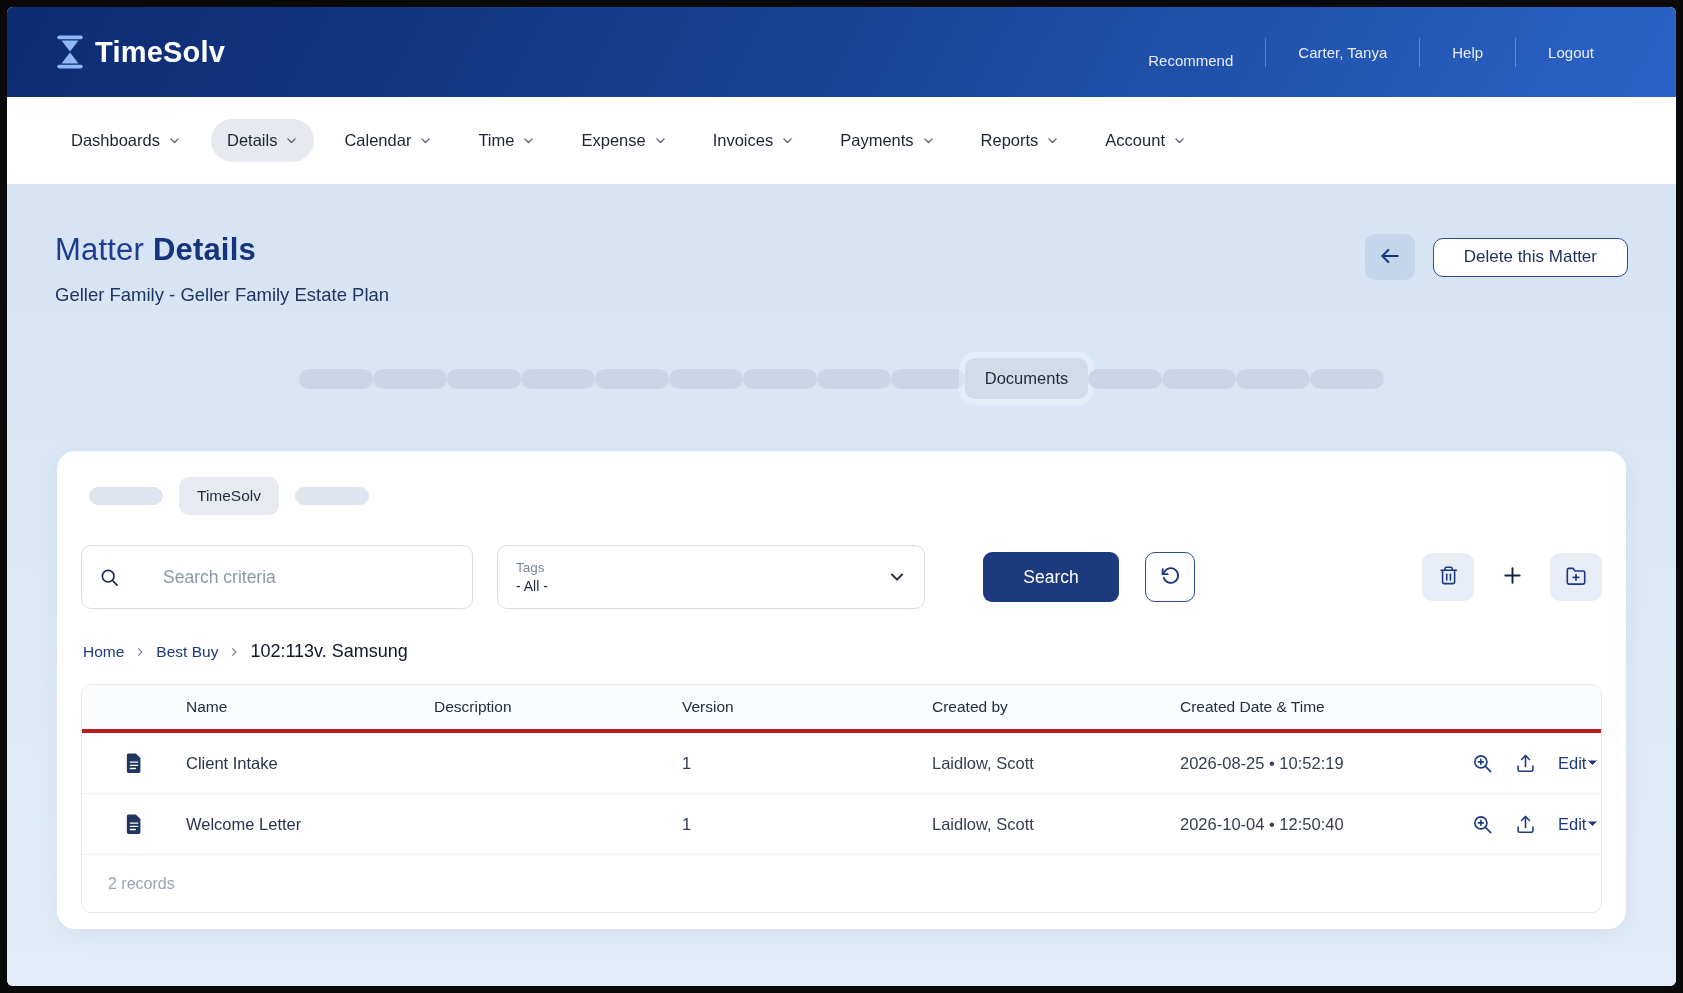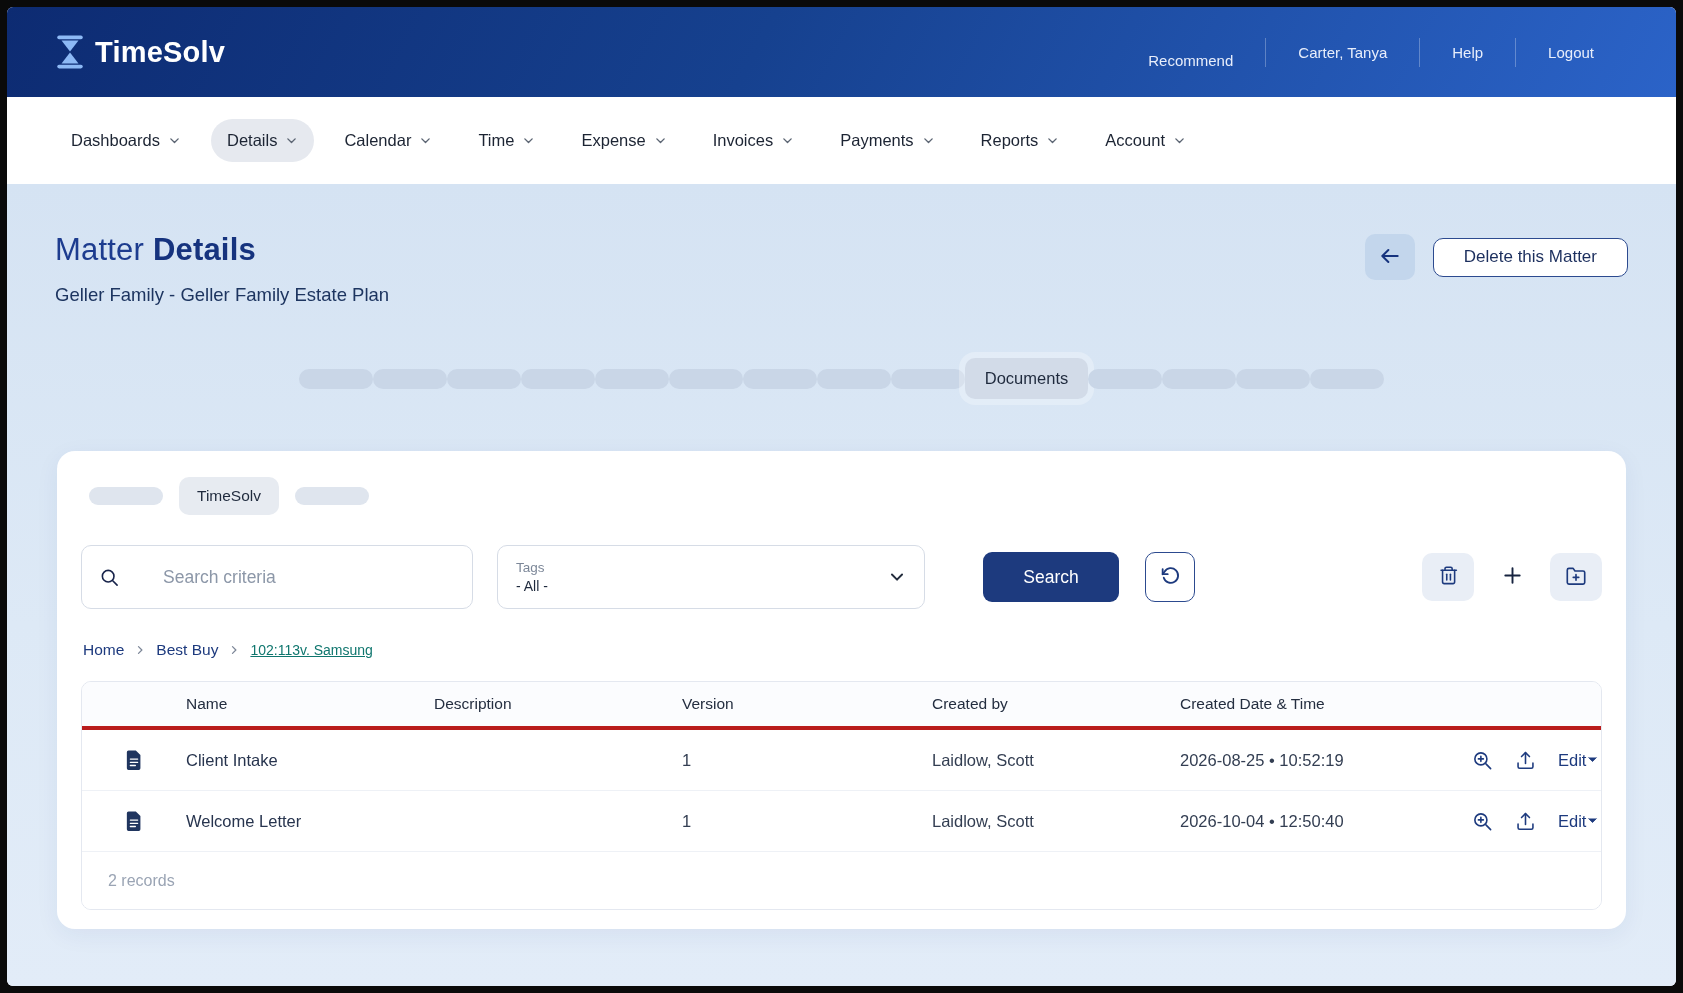--- a/index.html
+++ b/index.html
@@ -116,21 +116,21 @@
   .right-tools { margin-left: auto; display: flex; align-items: center; gap: 12px; }
   .tool-btn {
     width: 52px; height: 48px; border-radius: 10px; border: none; background: #e9eef6;
     color: #1d3a7e; display: flex; align-items: center; justify-content: center; cursor: pointer;
   }
   .tool-btn.plain { background: transparent; color: #16233f; }
 
   .crumbs { margin-top: 32px; display: flex; align-items: center; gap: 10px; padding-left: 2px; }
   .crumb-link { font-size: 15.5px; color: #1d3a7e; cursor: pointer; }
   .crumb-sep { color: #7d8798; display: flex; }
-  .crumb-current { font-size: 14px; color: #0f766e; text-decoration: underline; }
+  .crumb-current { font-size: 18px; color: #0f172a; }
 
   
   .table {
     margin-top: 22px; border: 1px solid #e4e8f0; border-radius: 10px; overflow: hidden;
   }
   .trow {
     display: grid;
     grid-template-columns: 104px 248px 248px 250px 248px 292px 1fr;
     align-items: center;
   }

